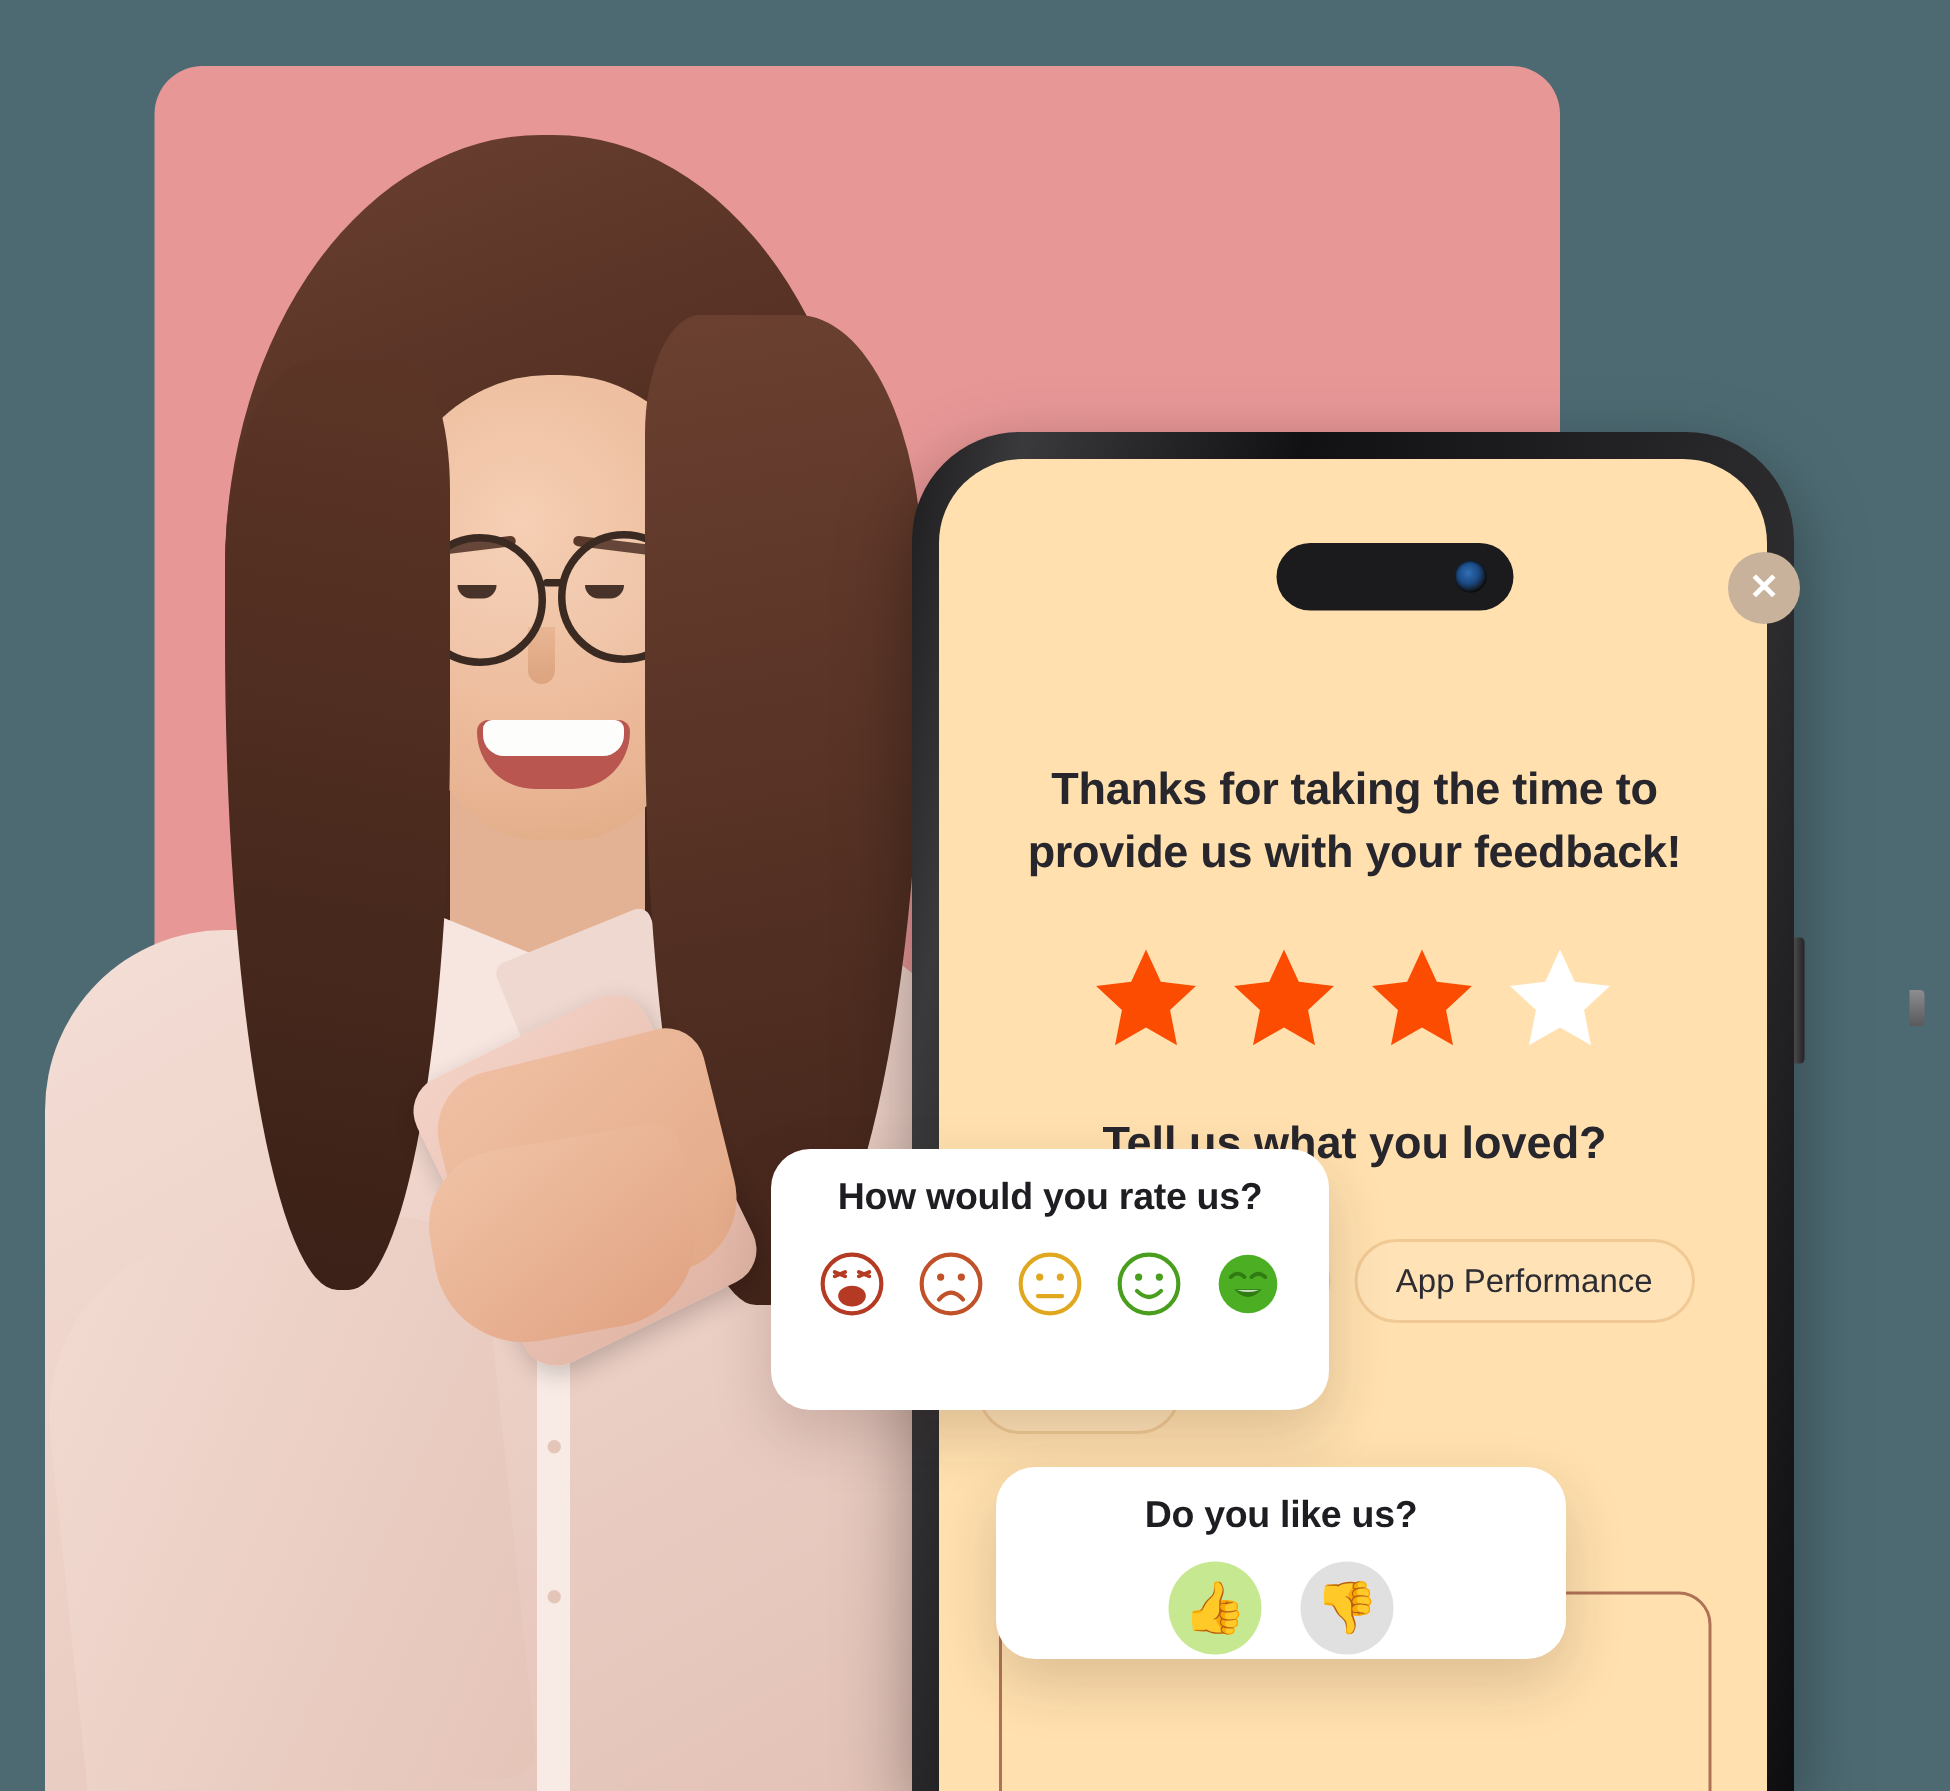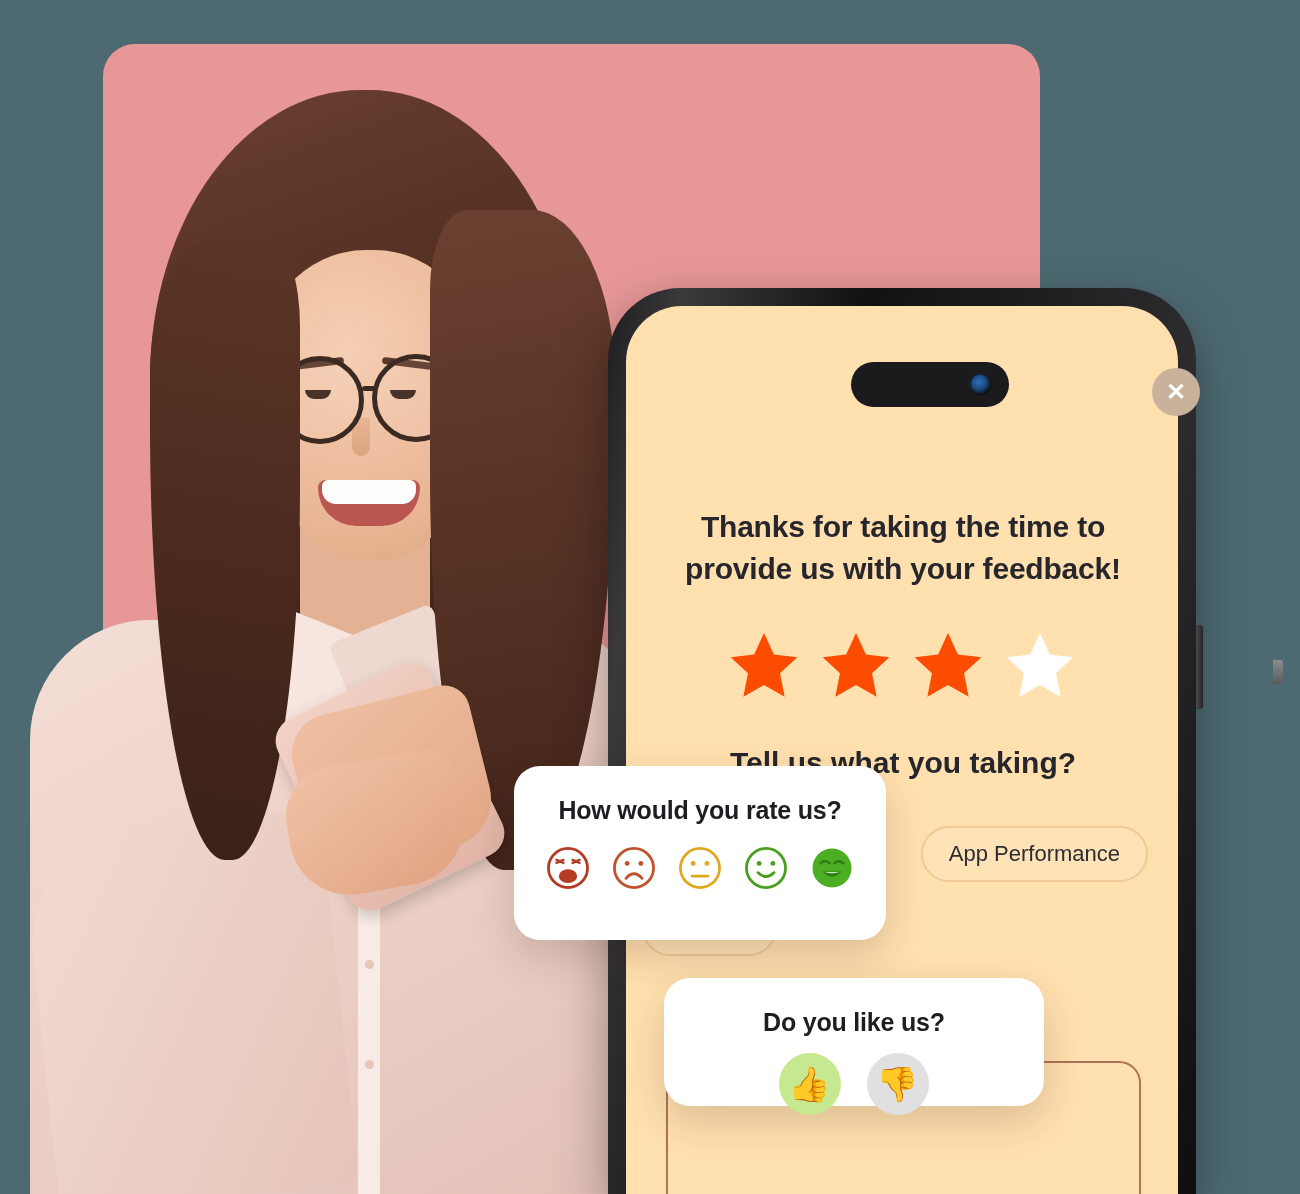--- a/index.html
+++ b/index.html
@@ -190,22 +190,22 @@
   .stars-row {
     position:absolute; left:0px; top:322px; width:552px;
     display:flex; justify-content:center; gap:18px;
   }
   .star { width:74px; height:74px; display:block; }
   .loved-title {
     position:absolute; left:22px; top:440px; width:510px;
     text-align:center; font-size:30px; font-weight:700; color:#26262c;
   }
   .tags {
-    position:absolute; left:16px; top:520px; width:506px;
-    display:flex; flex-wrap:wrap; justify-content:space-between; gap:18px 16px;
+    position:absolute; left:26px; top:520px; width:506px;
+    display:flex; flex-wrap:wrap; justify-content:flex-start; gap:18px 16px;
   }
   .tag {
     border:2px solid #f0c994; border-radius:30px;
     padding:13px 26px; font-size:22px; color:#2c2c32;
     background:rgba(255,255,255,0.10); white-space:nowrap; cursor:pointer;
   }
   .comment-box {
     position:absolute; left:40px; top:755px; width:475px; height:175px;
     border:2px solid #b07256; border-radius:22px;
   }
@@ -213,21 +213,21 @@
   
   .card {
     position:absolute; background:#ffffff; border-radius:26px;
     box-shadow: 0 16px 40px rgba(60,35,25,0.18);
     z-index: 20;
   }
   .card-rate { left:514px; top:766px; width:372px; height:174px; }
   .card-like { left:664px; top:978px; width:380px; height:128px; }
   .card-title {
     text-align:center; font-size:25px; font-weight:700; color:#1d1d22;
-    padding-top:30px; letter-spacing:-0.2px;
+    padding-top:18px; letter-spacing:-0.2px;
   }
   .faces {
     display:flex; justify-content:center; align-items:center; gap:20px; margin-top:20px;
   }
   .face { width:46px; height:46px; display:block; cursor:pointer; }
   .thumbs { display:flex; justify-content:center; align-items:center; gap:26px; margin-top:16px; }
   .thumb-circle {
     width:62px; height:62px; border-radius:50%;
     display:flex; align-items:center; justify-content:center;
     font-size:34px; line-height:1; cursor:pointer;
@@ -302,21 +302,21 @@
         <polygon points="12,1.6 15.2,8.6 22.8,9.5 17.2,14.7 18.7,22.3 12,18.5 5.3,22.3 6.8,14.7 1.2,9.5 8.8,8.6" fill="#fc4c02"></polygon>
       </svg>
       <svg class="star" viewBox="0 0 24 24">
         <polygon points="12,1.6 15.2,8.6 22.8,9.5 17.2,14.7 18.7,22.3 12,18.5 5.3,22.3 6.8,14.7 1.2,9.5 8.8,8.6" fill="#fc4c02"></polygon>
       </svg>
       <svg class="star" viewBox="0 0 24 24">
         <polygon points="12,1.6 15.2,8.6 22.8,9.5 17.2,14.7 18.7,22.3 12,18.5 5.3,22.3 6.8,14.7 1.2,9.5 8.8,8.6" fill="#ffffff"></polygon>
       </svg>
     </div>
 
-    <div class="loved-title">Tell us what you taking?</div>
+    <div class="loved-title">Tell us what you loved?</div>
 
     <div class="tags">
       <div class="tag">Customer Support</div>
       <div class="tag">App Performance</div>
       <div class="tag">Delivery</div>
     </div>
 
     <div class="comment-box"></div>
   </div>
 

